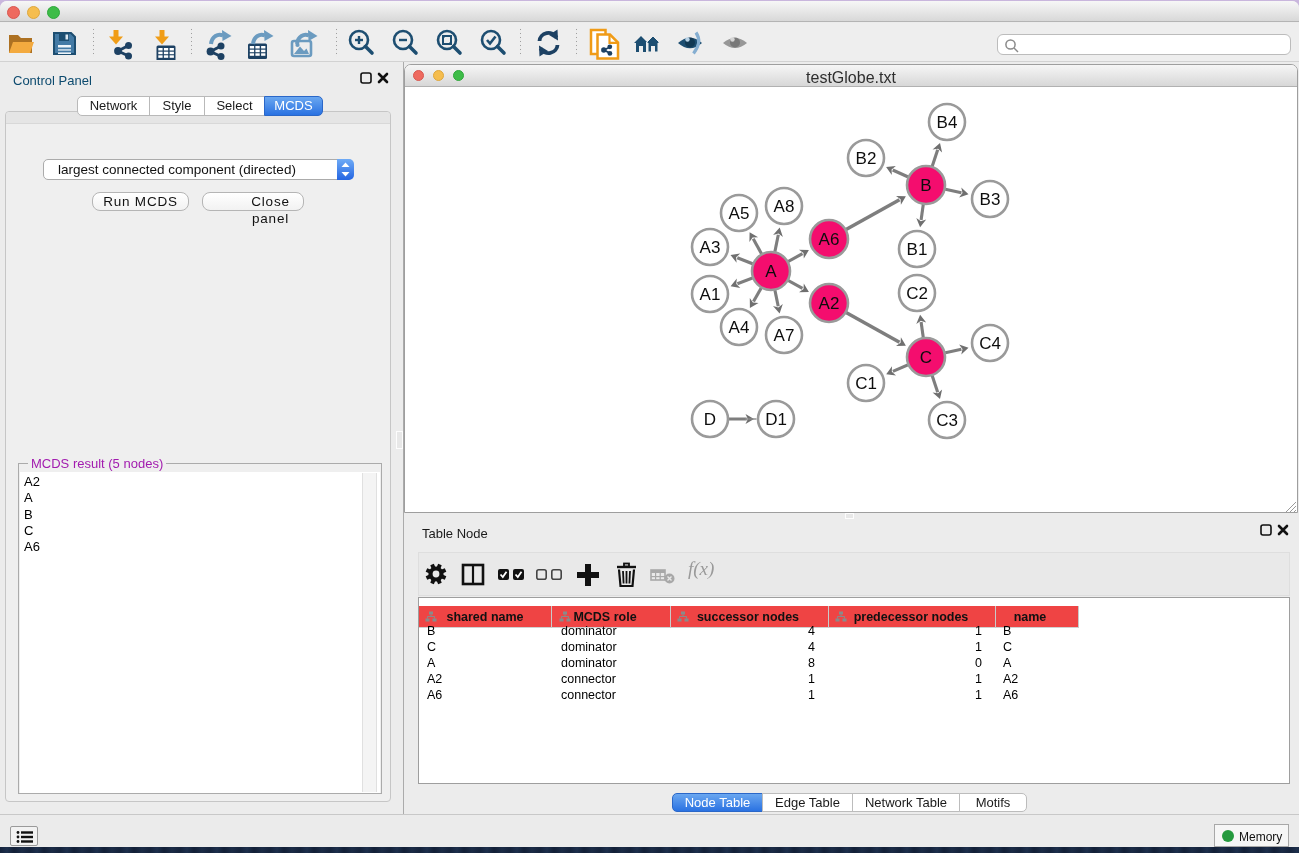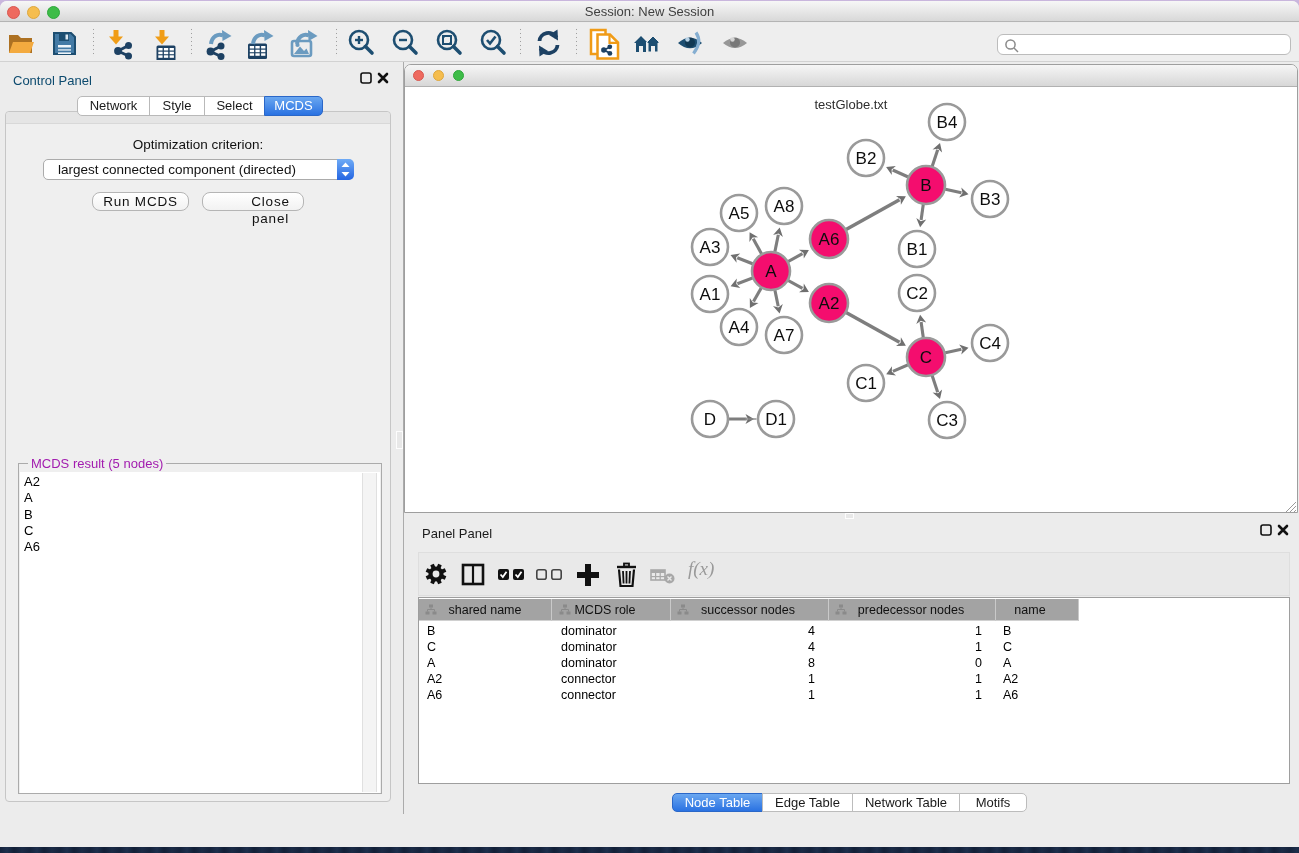--- a/index.html
+++ b/index.html
@@ -56,33 +56,33 @@
 #vdivline { position:absolute; left:403px; top:61px; width:1px; height:752px; background:#ababab; }
 #vgrab { position:absolute; left:396px; top:430px; width:7px; height:18px;
   background:#e8e8e8; border:1px solid #fdfdfd; }
 
 #netwin { position:absolute; left:404px; top:63px; width:894px; height:449px;
   background:#fff; border:1px solid #9e9e9e; border-radius:7px 7px 0 0; }
 #nettitle { position:absolute; left:0; top:0; width:892px; height:22px;
   background:linear-gradient(#f6f6f6,#d7d7d7); border-bottom:1px solid #b1b1b1;
   border-radius:6px 6px 0 0; }
 #nettitle .t { position:absolute; left:0; width:100%; text-align:center; top:4px;
-  font-size:13px; color:#2e2e2e;margin-top:28px; }
+  font-size:16px; color:#2e2e2e; }
 #graph { position:absolute; left:0px; top:23px; }
 #hgrab { position:absolute; left:845px; top:512px; width:9px; height:6px;
   background:#e8e8e8; border:1px solid #fdfdfd; }
 
 #tablepanel { position:absolute; left:404px; top:518px; width:895px; height:295px; }
 #tablepanel .hdr { position:absolute; left:18px; top:7px; font-size:13px; color:#1a1a1a; }
 #ttoolbar { position:absolute; left:14px; top:33px; width:872px; height:44px;
   background:#e9e9e9; border:1px solid #dedede; }
 #ttable { position:absolute; left:14px; top:78px; width:872px; height:187px;
   background:#fff; border:1px solid #9e9e9e; }
-#thead { position:absolute; left:0; top:1px; width:659px; height:22px;
-  background:#a3a3a3; border-bottom:1px solid #d0d0d0; }
+#thead { position:absolute; left:0; top:8px; width:659px; height:22px;
+  background:#ef4444; border-bottom:1px solid #d0d0d0;font-weight:bold; }
 .hcell { position:absolute; top:4px; font-size:12.5px; color:#111; }
 .hsep { position:absolute; top:0; width:1px; height:22px; background:#c9c9c9; }
 .trow { position:absolute; font-size:12.5px; color:#000; }
 .btab { position:absolute; top:274px; height:19px; background:#fff; border:1px solid #bcbcbc;
   font-size:13px; color:#1a1a1a; text-align:center; line-height:17px; }
 .btabsel { background:linear-gradient(#6aa7f0,#2a72e2); color:#fff; border-color:#2a67c8; }
 
 #statusbar { position:absolute; left:0; top:813px; width:1299px; height:32px;
   background:#ebebeb; border-top:1px solid #c8c8c8; }
 #listbtn { position:absolute; left:10px; top:11px; width:28px; height:20px;
@@ -93,21 +93,20 @@
   border-radius:50%; background:#259a3e; }
 #membtn .txt { position:absolute; left:24px; top:5px; font-size:12px; color:#111; }
 </style>
 </head>
 <body>
 <div id="app">
   <div id="titlebar">
     <div class="light" style="left:7px;background:#ee6a5f;border:0.5px solid #d95750;"></div>
     <div class="light" style="left:27px;background:#f5bd4e;border:0.5px solid #dfa73c;"></div>
     <div class="light" style="left:47px;background:#3ebc48;border:0.5px solid #2fa83c;"></div>
-    <div class="t">Session: New Session</div>
   </div>
   <div id="toolbar">
     <div class="tsep" style="left:93px"></div>
       <div class="tsep" style="left:191px"></div>
       <div class="tsep" style="left:336px"></div>
       <div class="tsep" style="left:520px"></div>
       <div class="tsep" style="left:576px"></div>
 <svg class="ticon" style="left:5px;top:5px" width="30" height="30" viewBox="0 0 30 30">
         <path d="M4 7 L13 7 L16 10 L27 10 L27 25 L4 25 Z" fill="#ad7122"></path>
         <path d="M4 25 L8 14 L29 14 L25 25 Z" fill="#f3aa3f"></path>
@@ -241,21 +240,20 @@
       <svg style="position:absolute;left:376px;top:9px" width="14" height="14" viewBox="0 0 14 14">
         <path d="M3 3 L11 11 M11 3 L3 11" stroke="#111" stroke-width="2.6" stroke-linecap="round"></path>
       </svg>
     <div id="cpanel">
         <div class="band"></div>
       </div>
     <div class="tab" style="left:77px;width:73px;border-radius:5px 0 0 5px;">Network</div>
     <div class="tab" style="left:149px;width:56px;">Style</div>
     <div class="tab" style="left:204px;width:61px;">Select</div>
     <div class="tab tabsel" style="left:264px;width:59px;border-radius:0 5px 5px 0;">MCDS</div>
-    <div id="optlabel" style="left:5px;">Optimization criterion:</div>
     <div id="dropdown">largest connected component (directed)</div>
     <div id="spinner">
         <svg style="position:absolute;left:0;top:0" width="17" height="21" viewBox="0 0 17 21">
           <path d="M4.5 8 L8.5 3.5 L12.5 8 Z" fill="#fff"></path>
           <path d="M4.5 13 L8.5 17.5 L12.5 13 Z" fill="#fff"></path>
         </svg>
       </div>
     <div class="btn" style="left:92px;width:97px;">Run MCDS</div>
     <div class="btn" style="left:202px;width:102px;padding-left:35px;">Close panel</div>
     <div id="groupbox">
@@ -355,21 +353,21 @@
 <text x="585" y="261" font-size="17" fill="#0d0d0d" text-anchor="middle">C4</text>
 <text x="305" y="337" font-size="17" fill="#0d0d0d" text-anchor="middle">D</text>
 <text x="371" y="337" font-size="17" fill="#0d0d0d" text-anchor="middle">D1</text>
 </svg>
     <svg style="position:absolute;left:878px;top:434px;" width="14" height="14">
         <path d="M13 3 L3 13 M13 7 L7 13 M13 11 L11 13" stroke="#9a9a9a" stroke-width="1" fill="none"></path>
       </svg>
   </div>
   <div id="hgrab"></div>
   <div id="tablepanel">
-    <div class="hdr">Panel Panel</div>
+    <div class="hdr">Table Node</div>
     <svg style="position:absolute;left:855px;top:4px" width="14" height="14" viewBox="0 0 14 14">
         <rect x="2" y="2" width="10" height="10" rx="2" fill="none" stroke="#111" stroke-width="1.6"></rect>
       </svg>
       <svg style="position:absolute;left:872px;top:4px" width="14" height="14" viewBox="0 0 14 14">
         <path d="M3 3 L11 11 M11 3 L3 11" stroke="#111" stroke-width="2.6" stroke-linecap="round"></path>
       </svg>
     <div id="ttoolbar">
         <svg style="position:absolute;left:3px;top:8px" width="28" height="28" viewBox="0 0 28 28">
           <circle cx="14" cy="13" r="7.6" fill="#111"></circle>
           <path d="M24.3 15.2 L22.8 18.7 L18.9 17.3 L20.5 13.5 Z" fill="#111"></path>
@@ -479,14 +477,30 @@
 <div class="trow" style="left:142px;top:90px;">connector</div>
 <div class="trow" style="left:296px;top:90px;width:100px;text-align:right;">1</div>
 <div class="trow" style="left:463px;top:90px;width:100px;text-align:right;">1</div>
 <div class="trow" style="left:584px;top:90px;">A6</div>
     </div>
     <div class="btab btabsel" style="left:268px;width:91px;border-radius:5px 0 0 5px;">Node Table</div>
     <div class="btab" style="left:358px;width:91px;">Edge Table</div>
     <div class="btab" style="left:448px;width:108px;">Network Table</div>
     <div class="btab" style="left:555px;width:68px;border-radius:0 5px 5px 0;">Motifs</div>
   </div>
+  <div id="statusbar">
+    <div id="listbtn">
+        <svg style="position:absolute;left:5px;top:3px" width="18" height="14" viewBox="0 0 18 14">
+          <circle cx="2" cy="2.5" r="1.4" fill="#111"></circle>
+          <rect x="5" y="1.3" width="12" height="2.4" fill="#111"></rect>
+          <circle cx="2" cy="7" r="1.4" fill="#111"></circle>
+          <rect x="5" y="5.8" width="12" height="2.4" fill="#111"></rect>
+          <circle cx="2" cy="11.5" r="1.4" fill="#111"></circle>
+          <rect x="5" y="10.3" width="12" height="2.4" fill="#111"></rect>
+        </svg>
+      </div>
+    <div id="membtn">
+        <div class="dot"></div>
+        <div class="txt">Memory</div>
+      </div>
+  </div>
 </div>
 <div id="navybottom"></div>
 
 </body></html>

